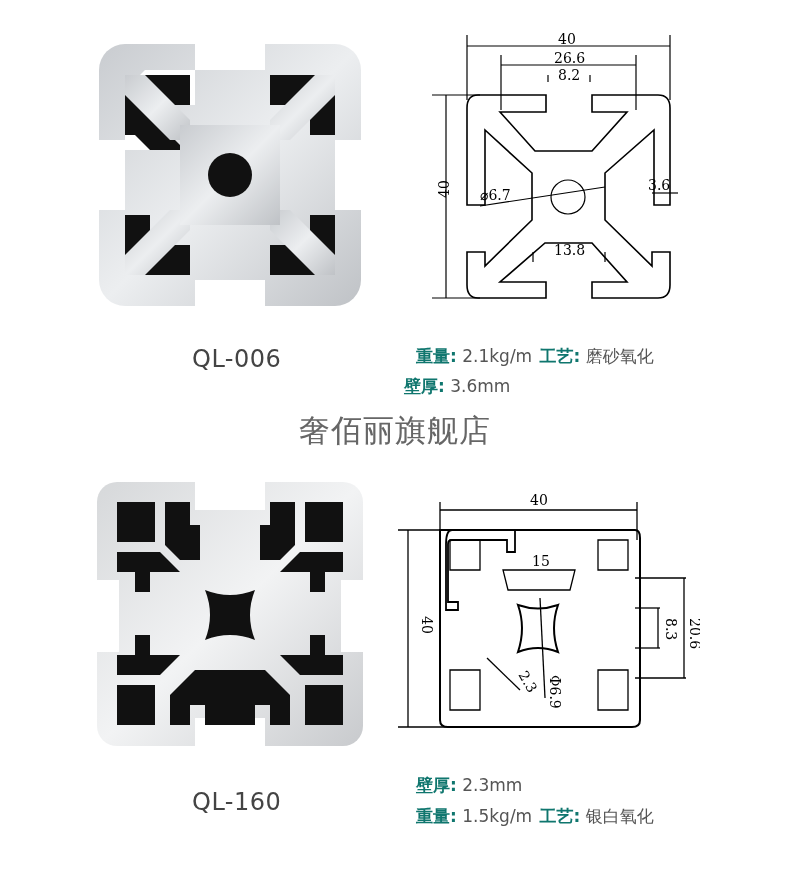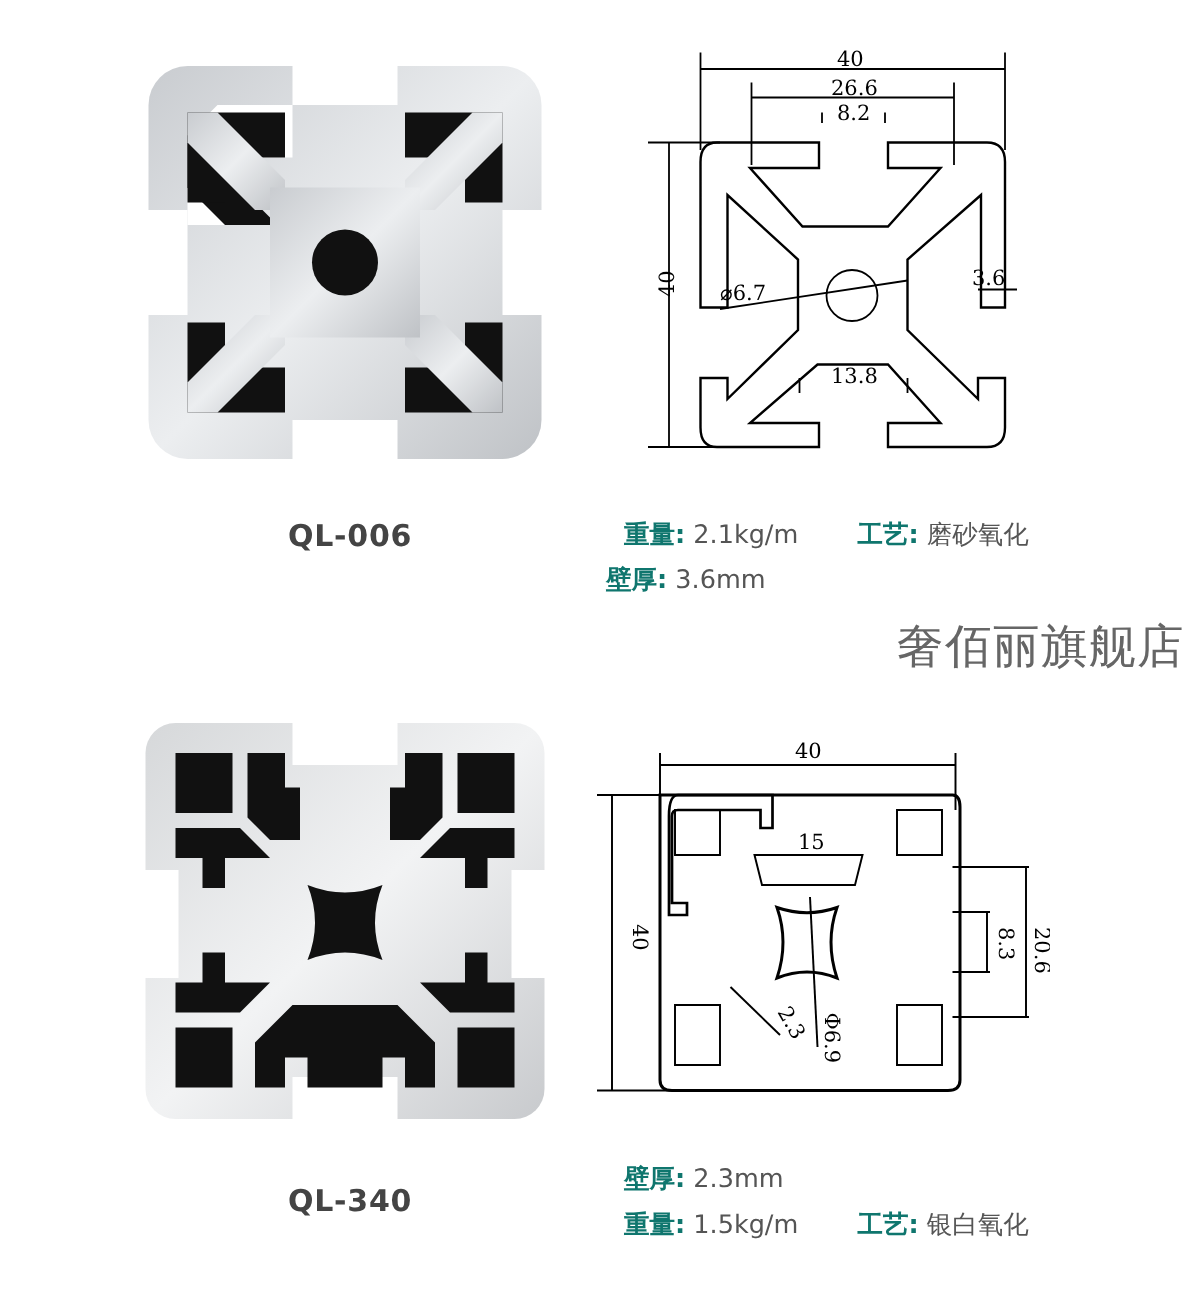--- a/index.html
+++ b/index.html
@@ -1,23 +1,23 @@
 <!DOCTYPE html>
 <html><head>
 <meta charset="utf-8">
 <style>
   html,body{margin:0;padding:0;background:#fff;}
   body{width:790px;height:876px;position:relative;overflow:hidden;font-family:"DejaVu Sans","Liberation Sans",sans-serif;}
   .photo{position:absolute;}
   .drawing{position:absolute;}
-  .model{position:absolute;font-weight:bold;font-size:20px;color:#444;letter-spacing:0.5px;}
+  .model{position:absolute;font-weight:normal;font-size:24px;color:#444;letter-spacing:0.5px;}
   .spec{position:absolute;font-size:17px;color:#555;white-space:nowrap;}
   .spec .lbl{color:#0f766e;font-weight:bold;}
-  .spec .val{margin-right:34px;}
-  .store{position:absolute;left:0;width:790px;text-align:right;font-size:31px;color:#666;top:410px;letter-spacing:1px;}
+  .spec .val{margin-right:2px;}
+  .store{position:absolute;left:0;width:790px;text-align:center;font-size:31px;color:#666;top:410px;letter-spacing:1px;}
   svg text{font-family:"DejaVu Serif","Liberation Serif",serif;}
 </style>
 </head>
 <body>
 
 <svg class="photo" style="left:95px;top:40px" width="270" height="270" viewBox="0 0 270 270">
   <defs>
     <linearGradient id="alu1" x1="0" y1="0" x2="1" y2="1">
       <stop offset="0" stop-color="#c9ccd0"></stop>
         <stop offset="0.5" stop-color="#eceef0"></stop>
@@ -156,21 +156,21 @@
     <text x="140" y="25">40</text>
     <text x="142" y="86">15</text>
     <text x="26" y="142" transform="rotate(90 32 142)">40</text>
     <text x="296" y="142" transform="rotate(90 300 142)">20.6</text>
     <text x="272" y="142" transform="rotate(90 276 142)">8.3</text>
     <text x="126" y="198" transform="rotate(60 130 198)">2.3</text>
     <text x="155" y="200" transform="rotate(90 160 200)">Φ6.9</text>
   </g>
 </svg>
 
-<div class="model" style="left:192px;top:788px">QL-340</div>
+<div class="model" style="left:192px;top:788px">QL-160</div>
 <div class="spec" style="left:416px;top:805px">
   <span class="lbl">重量:</span>
   <span class="val">1.5kg/m</span>
   <span class="lbl">工艺:</span>
   <span>银白氧化</span>
 </div>
 <div class="spec" style="left:416px;top:774px">
   <span class="lbl">壁厚:</span>
   <span>2.3mm</span>
 </div>

